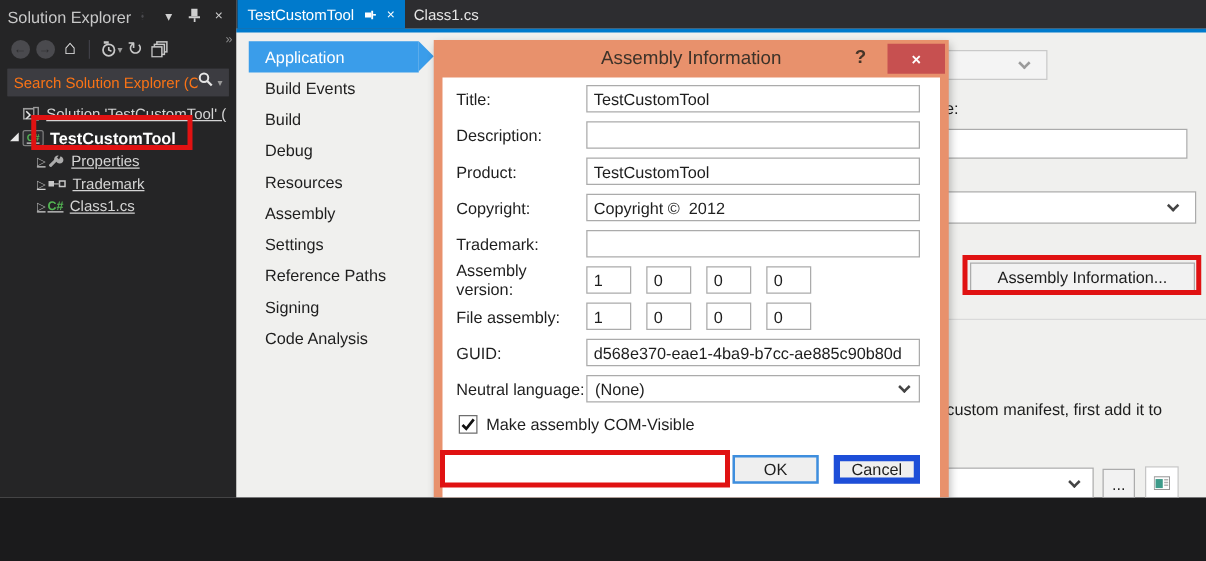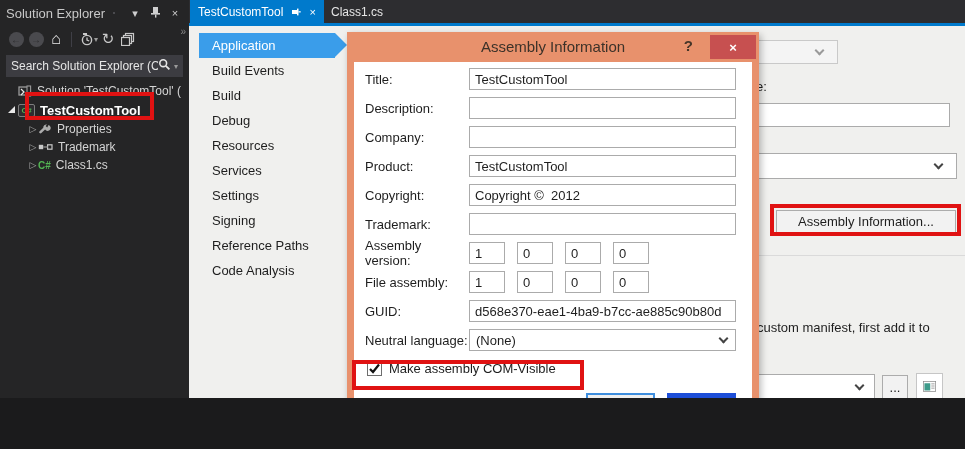--- a/index.html
+++ b/index.html
@@ -13,23 +13,23 @@
   .se-grip{flex:1;height:6px;margin:0 8px;background-image:radial-gradient(circle,#4a4a4e 1px,transparent 1.2px);background-size:4px 4px;background-position:center;}
   .se-hicon{width:16px;text-align:center;font-size:11px;color:#CFCFCF;margin-left:4px;cursor:default;}
   .se-toolbar{height:26px;display:flex;align-items:center;padding:0 6px;position:relative;}
   .tb-i{width:20px;height:18px;display:flex;align-items:center;justify-content:center;font-size:13px;color:#C8C8C8;}
   .tb-i.dis{color:#6e6e72;}
   .tb-circle{width:15px;height:15px;border-radius:50%;background:#4a4a4e;color:#2b2b2d;display:flex;align-items:center;justify-content:center;font-size:10px;font-weight:bold;}
   .tb-sep{width:1px;height:15px;background:#3f3f46;margin:0 5px;}
   .tb-dd{font-size:8px;color:#9a9a9a;margin-left:-3px;}
   .se-overflow{position:absolute;right:4px;top:0;font-size:10px;color:#8a8a8a;letter-spacing:-1px;}
   .se-search{position:absolute;left:6px;right:6px;top:55px;height:22px;background:#3c3c41;border:1px solid #3c3c41;display:flex;align-items:center;padding:0 4px;}
-  .se-search-text{flex:1;font-size:12px;color:#e5e5e5;white-space:nowrap;overflow:hidden;}
+  .se-search-text{flex:1;font-size:12px;color:#f97316;white-space:nowrap;overflow:hidden;}
   .se-tree{position:absolute;left:0;top:82px;right:0;}
-  .tree-row{height:18px;display:flex;align-items:center;font-size:12px;color:#D4D4D4;white-space:nowrap;}
+  .tree-row{height:18px;display:flex;align-items:center;font-size:12px;color:#D4D4D4;white-space:nowrap;text-decoration:underline;}
   .tree-row .bold{font-weight:bold;color:#FFFFFF;font-size:13px;}
   .exp{width:10px;font-size:9px;color:#ABABAB;text-align:center;flex:none;}
   .exp-se{width:0;height:0;border-bottom:7px solid #E8E8E8;border-left:7px solid transparent;margin:0 3px 2px 0;}
   .ticon{flex:none;display:flex;align-items:center;justify-content:center;margin-right:5px;}
   .cs-badge{width:17px;height:13px;border:1px solid #7e7e7e;border-radius:2px;color:#53B553;font-size:8px;font-weight:bold;display:flex;align-items:center;justify-content:center;background:#2d2d30;}
   .cs-text{color:#53B553;font-size:10px;font-weight:bold;}
 
   
   #tabbar{position:absolute;left:189px;top:0;width:776px;height:23px;background:#2D2D30;z-index:2;}
   #tab-underline{position:absolute;left:189px;top:23px;width:776px;height:3px;background:#007ACC;z-index:2;}
@@ -210,24 +210,24 @@
   </div>
   <div id="tab-underline"></div>
 
   <div id="prop-page">
     <div id="page-nav">
       <div class="nav-item sel">Application</div>
       <div class="nav-item">Build Events</div>
       <div class="nav-item">Build</div>
       <div class="nav-item">Debug</div>
       <div class="nav-item">Resources</div>
-      <div class="nav-item">Services</div>
+      <div class="nav-item">Assembly</div>
       <div class="nav-item">Settings</div>
+      <div class="nav-item">Reference Paths</div>
       <div class="nav-item">Signing</div>
-      <div class="nav-item">Reference Paths</div>
       <div class="nav-item">Code Analysis</div>
     </div>
 
     <div class="fld dis" style="left:491px;top:14px;width:158px;height:24px;">
       <span class="chev gray" style="right:14px;top:6px;"></span>
     </div>
     <div class="pg-text" style="left:567px;top:53px;">e:</div>
     <div class="fld" style="left:491px;top:77px;width:270px;height:24px;"></div>
     <div class="fld" style="left:491px;top:127px;width:277px;height:26px;">
       <span class="chev" style="right:14px;top:7px;"></span>
@@ -262,24 +262,20 @@
     <div id="dlg-body">
       <div class="drow">
         <span class="dlbl">Title:</span>
         <input class="dtxt" value="TestCustomTool" style="">
       </div>
       <div class="drow">
         <span class="dlbl">Description:</span>
         <input class="dtxt" value="" style="">
       </div>
       <div class="drow">
-        <span class="dlbl">Company:</span>
-        <input class="dtxt" value="" style="">
-      </div>
-      <div class="drow">
         <span class="dlbl">Product:</span>
         <input class="dtxt" value="TestCustomTool" style="">
       </div>
       <div class="drow">
         <span class="dlbl">Copyright:</span>
         <input class="dtxt" value="Copyright ©  2012" style="">
       </div>
       <div class="drow">
         <span class="dlbl">Trademark:</span>
         <input class="dtxt" value="" style="">

